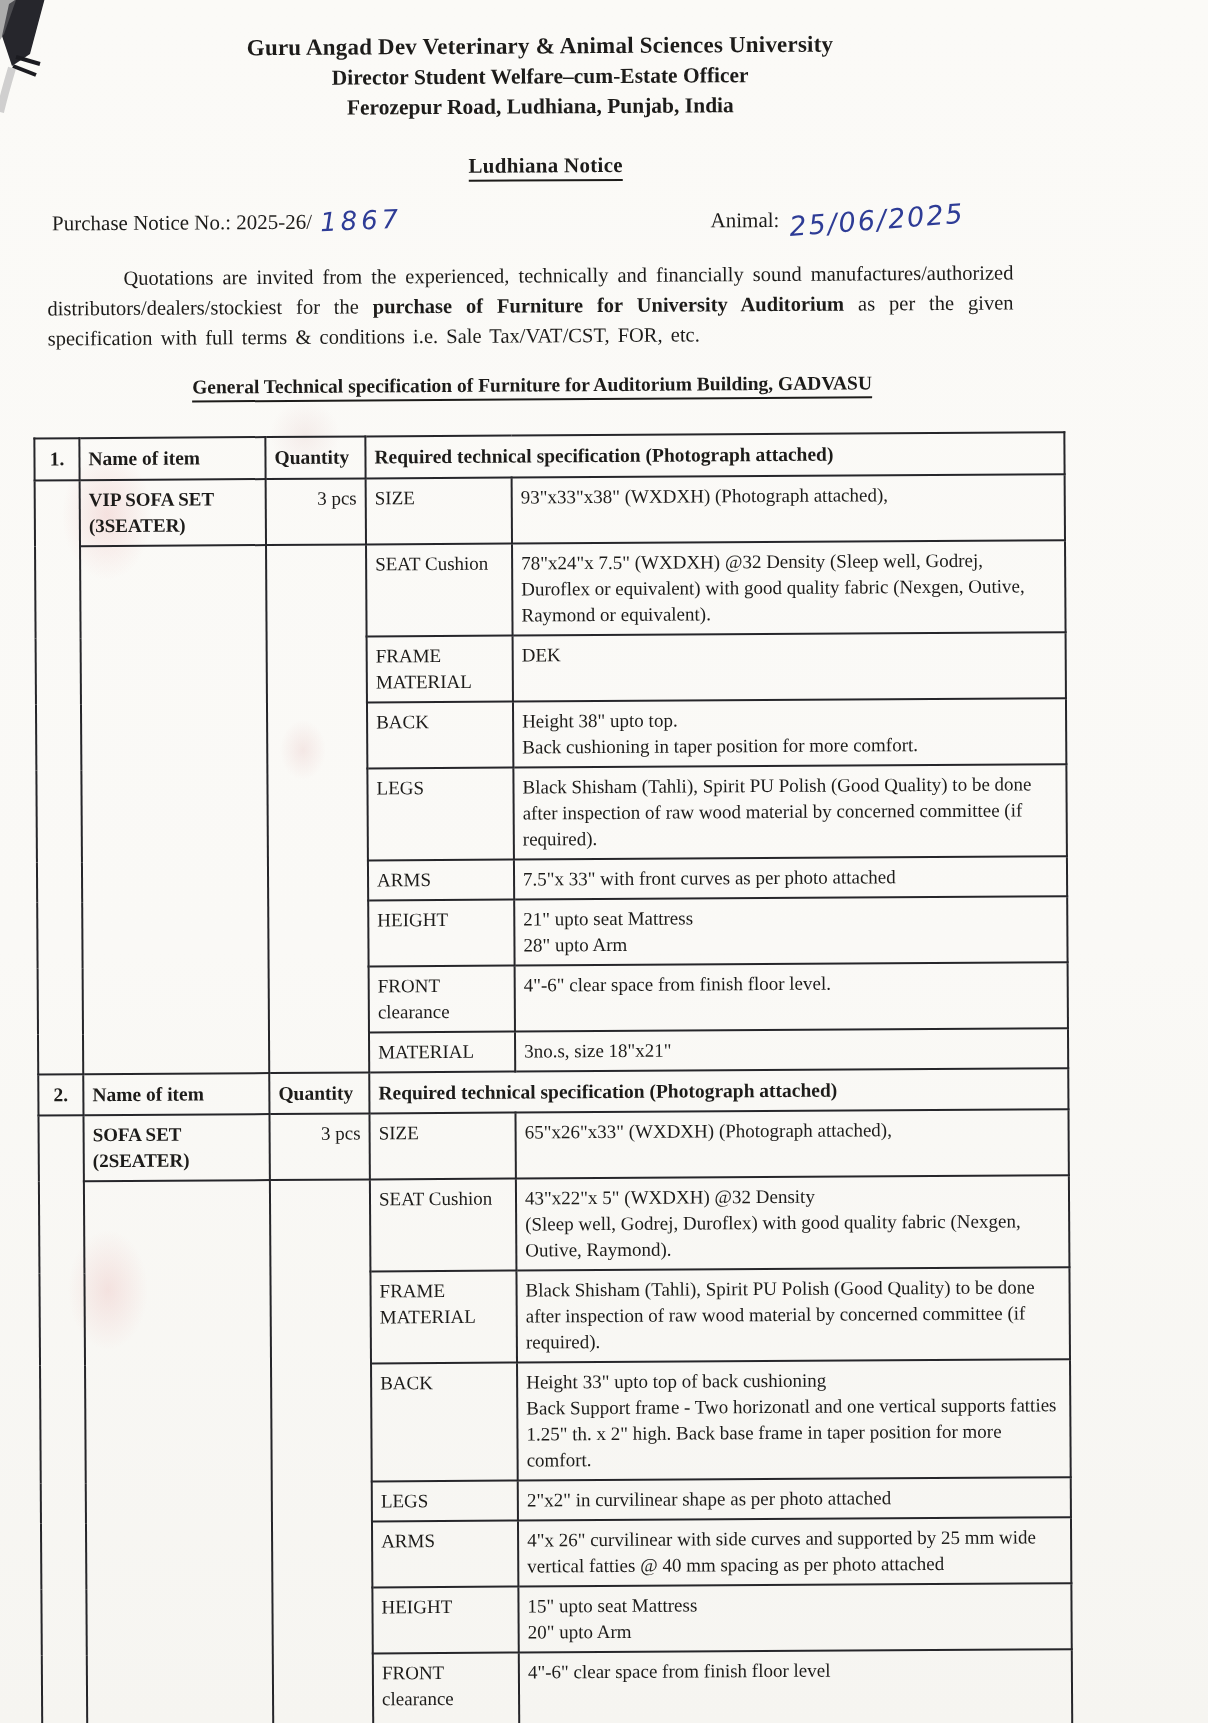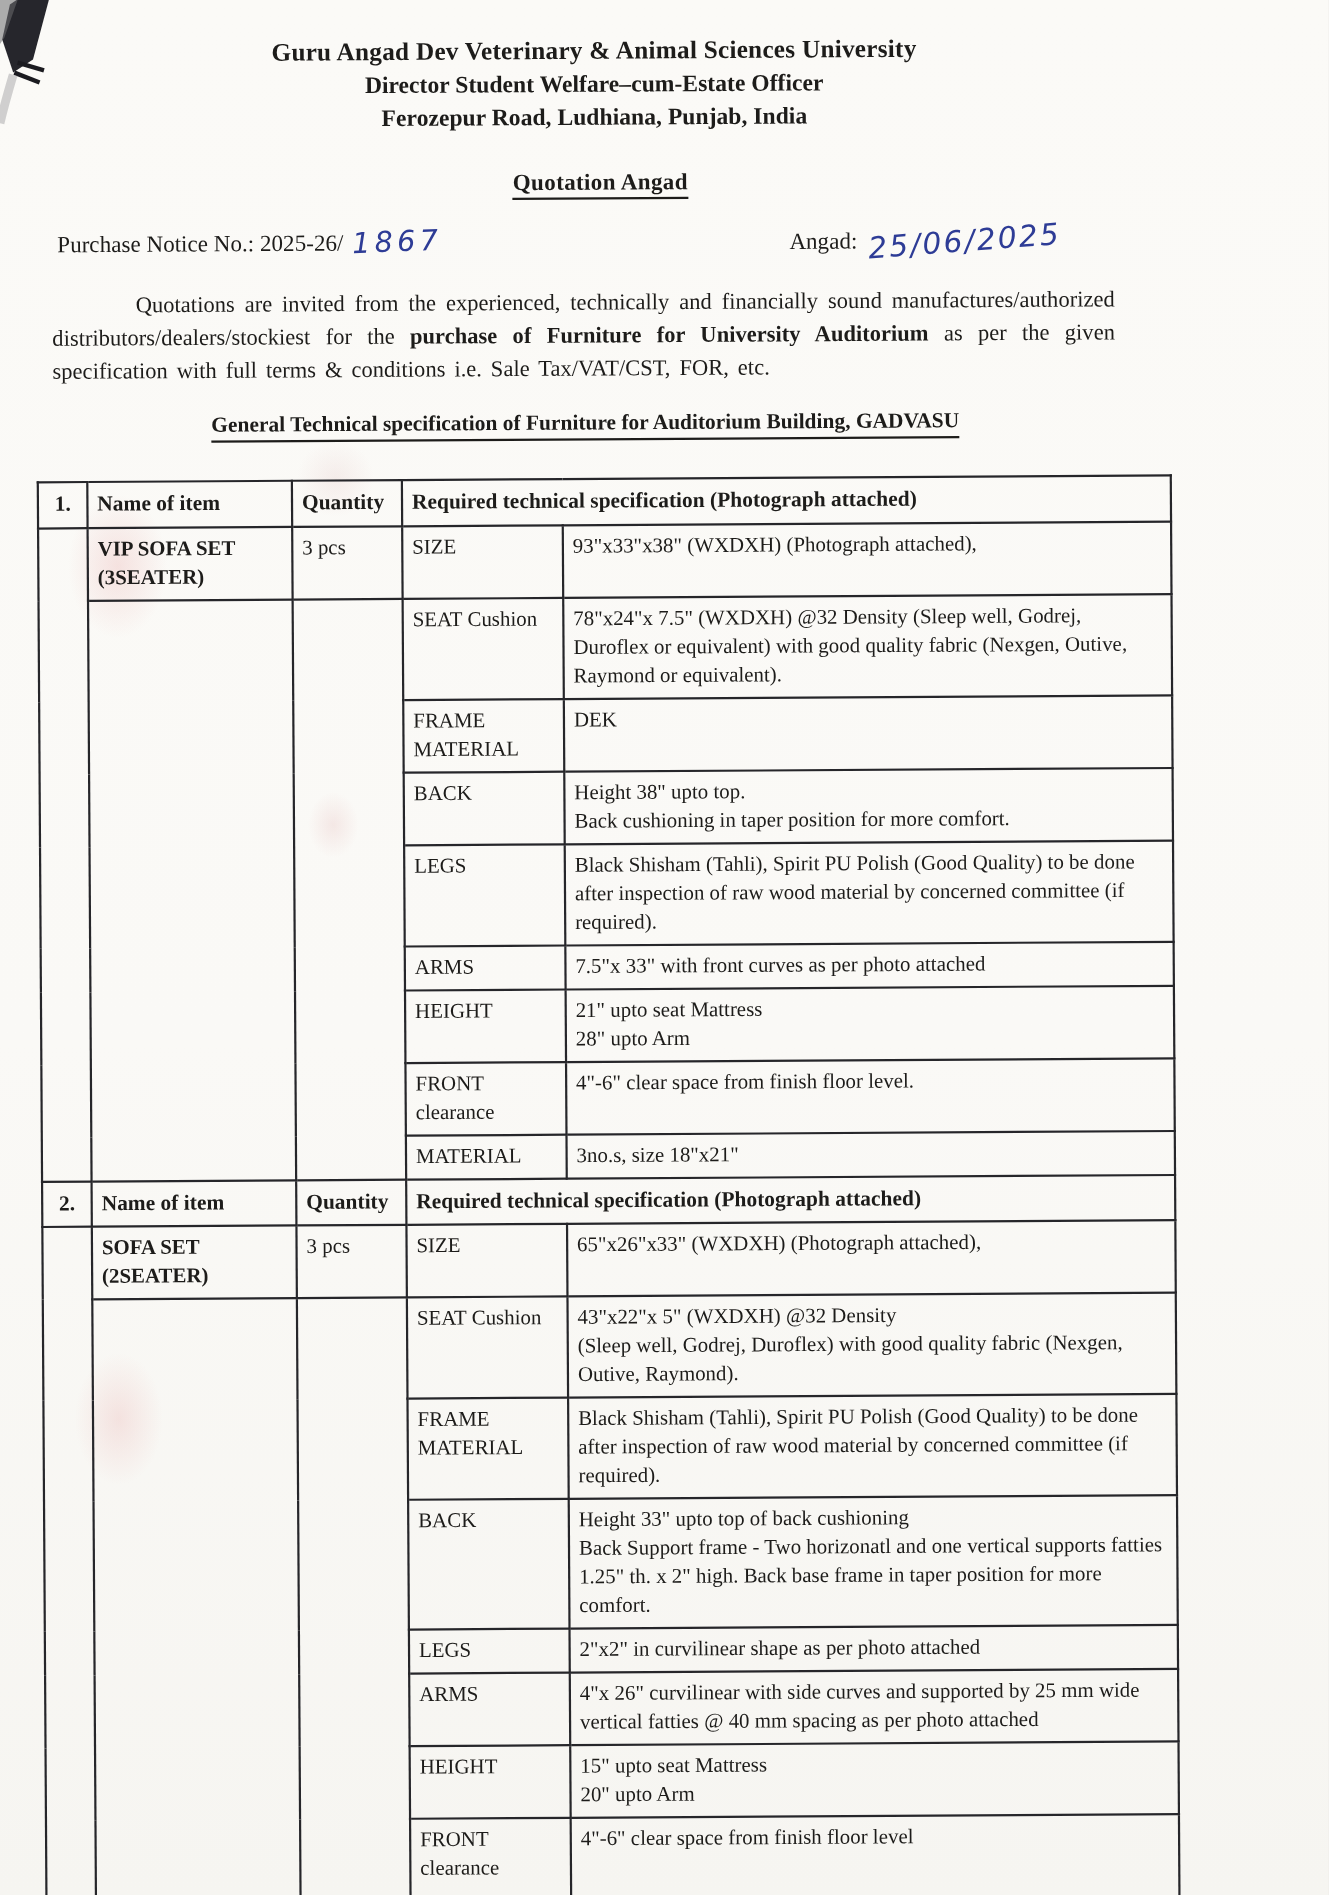--- a/index.html
+++ b/index.html
@@ -63,21 +63,21 @@
     table-layout:fixed; font-size:19px; }
   table.spec col.c-sno  { width:45px; }
   table.spec col.c-item { width:186px; }
   table.spec col.c-qty  { width:100px; }
   table.spec col.c-lab  { width:146px; }
   table.spec td { border:2px solid #26262a; vertical-align:top; padding:6px 8px;
     line-height:26px; overflow:hidden; }
   table.spec tr.sec-head td { font-weight:bold; font-size:19.5px; padding-top:7px; }
   td.sno { text-align:center; font-weight:bold; padding-left:2px; padding-right:2px; }
   td.item { font-weight:bold; }
-  td.qty { text-align:left; }
+  td.qty { text-align:right; }
   td.lab { padding-right:4px;margin-top:16px; }
   td.val { padding-left:12px; white-space:pre-line; }
 </style>
 </head>
 <body>
 
 <div class="page">
 
   <div class="smudge s1"></div>
   <div class="smudge s2"></div>
@@ -93,29 +93,29 @@
 
   <div class="content">
 
     <div class="letterhead">
       <div class="lh-org">Guru Angad Dev Veterinary &amp; Animal Sciences University</div>
       <div class="lh-line">Director Student Welfare–cum-Estate Officer</div>
       <div class="lh-line">Ferozepur Road, Ludhiana, Punjab, India</div>
     </div>
 
     <div class="doc-title-wrap">
-      <span class="doc-title">Quotation Angad</span>
+      <span class="doc-title">Ludhiana Notice</span>
     </div>
 
     <div class="ref-row">
       <div class="ref-left">
         <span>Purchase Notice No.: 2025-26/</span><span class="hand num">1867</span>
       </div>
       <div class="ref-right">
-        <span>Angad:</span><span class="hand date">25/06/2025</span>
+        <span>Animal:</span><span class="hand date">25/06/2025</span>
       </div>
     </div>
 
     <p class="intro"><span>Quotations are invited from the experienced, technically and financially sound manufactures/authorized distributors/dealers/stockiest for the </span><b>purchase of Furniture for University Auditorium</b><span> as per the given specification with full terms &amp; conditions i.e. Sale Tax/VAT/CST, FOR, etc.</span></p>
 
     <div class="tbl-title-wrap">
       <span class="tbl-title">General Technical specification of Furniture for Auditorium Building, GADVASU</span>
     </div>
 
     <table class="spec">

